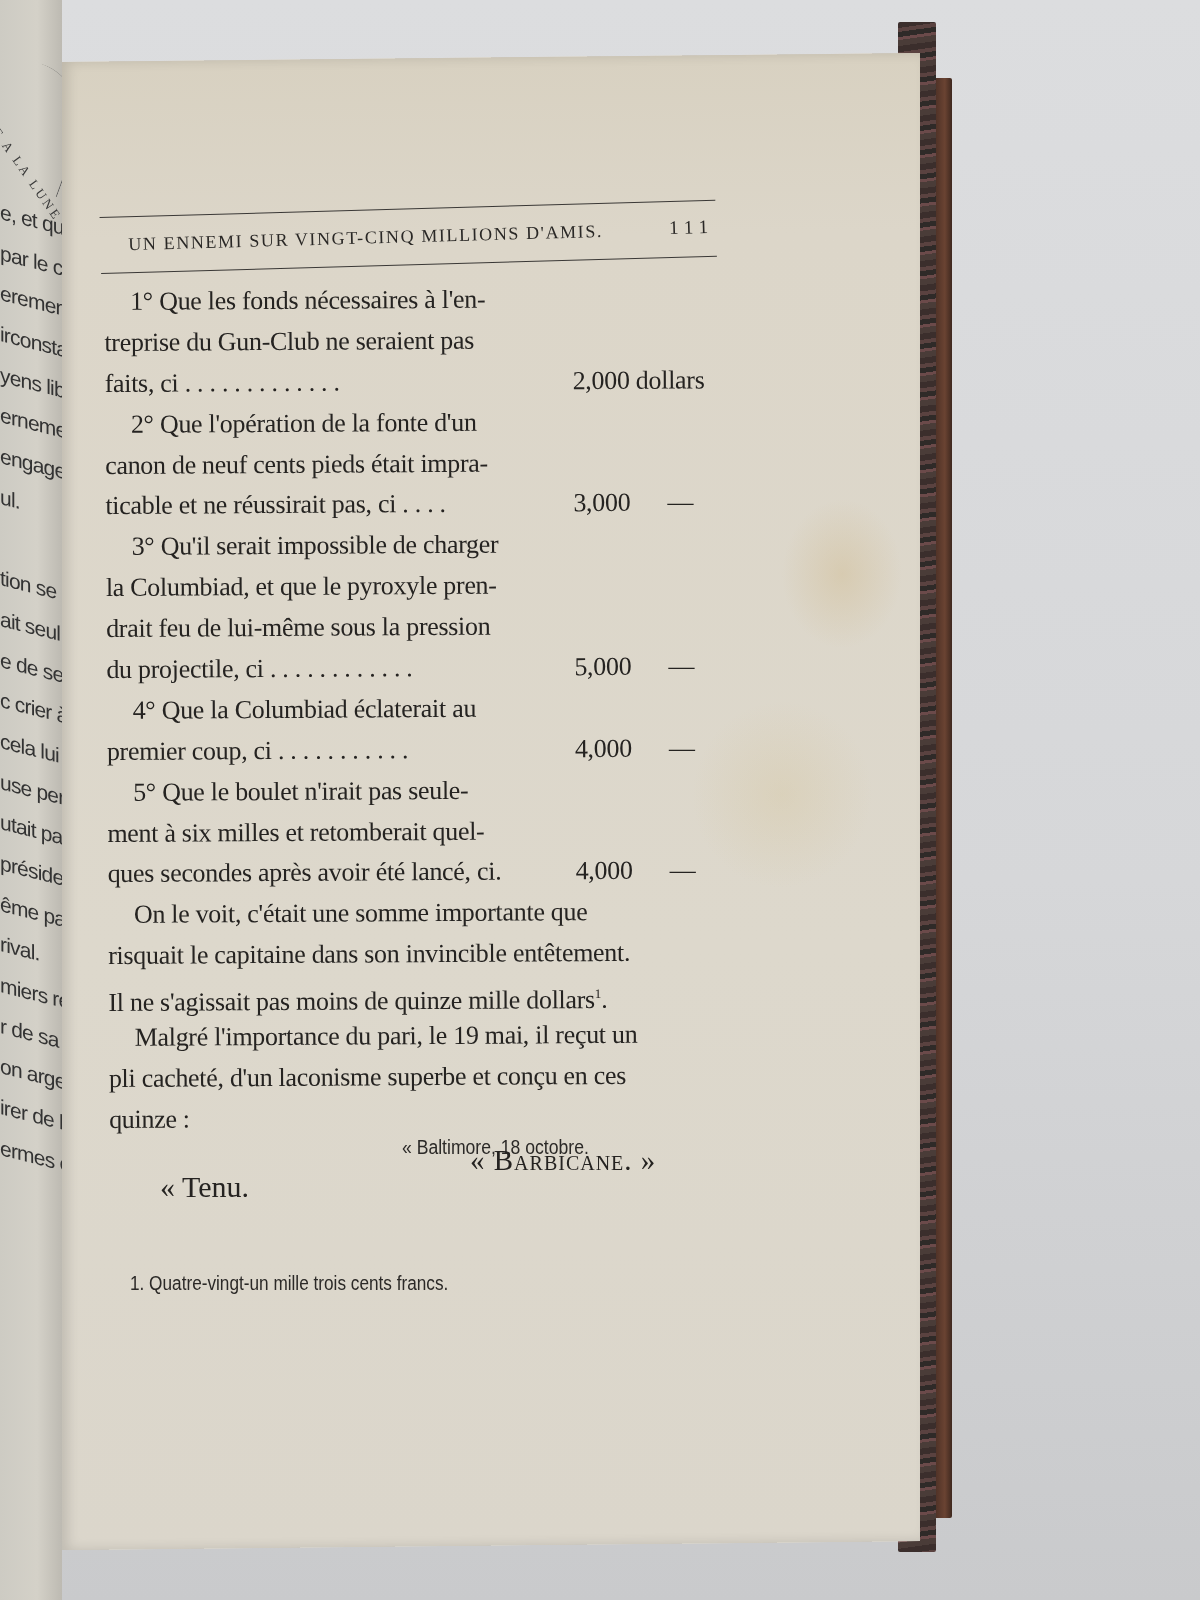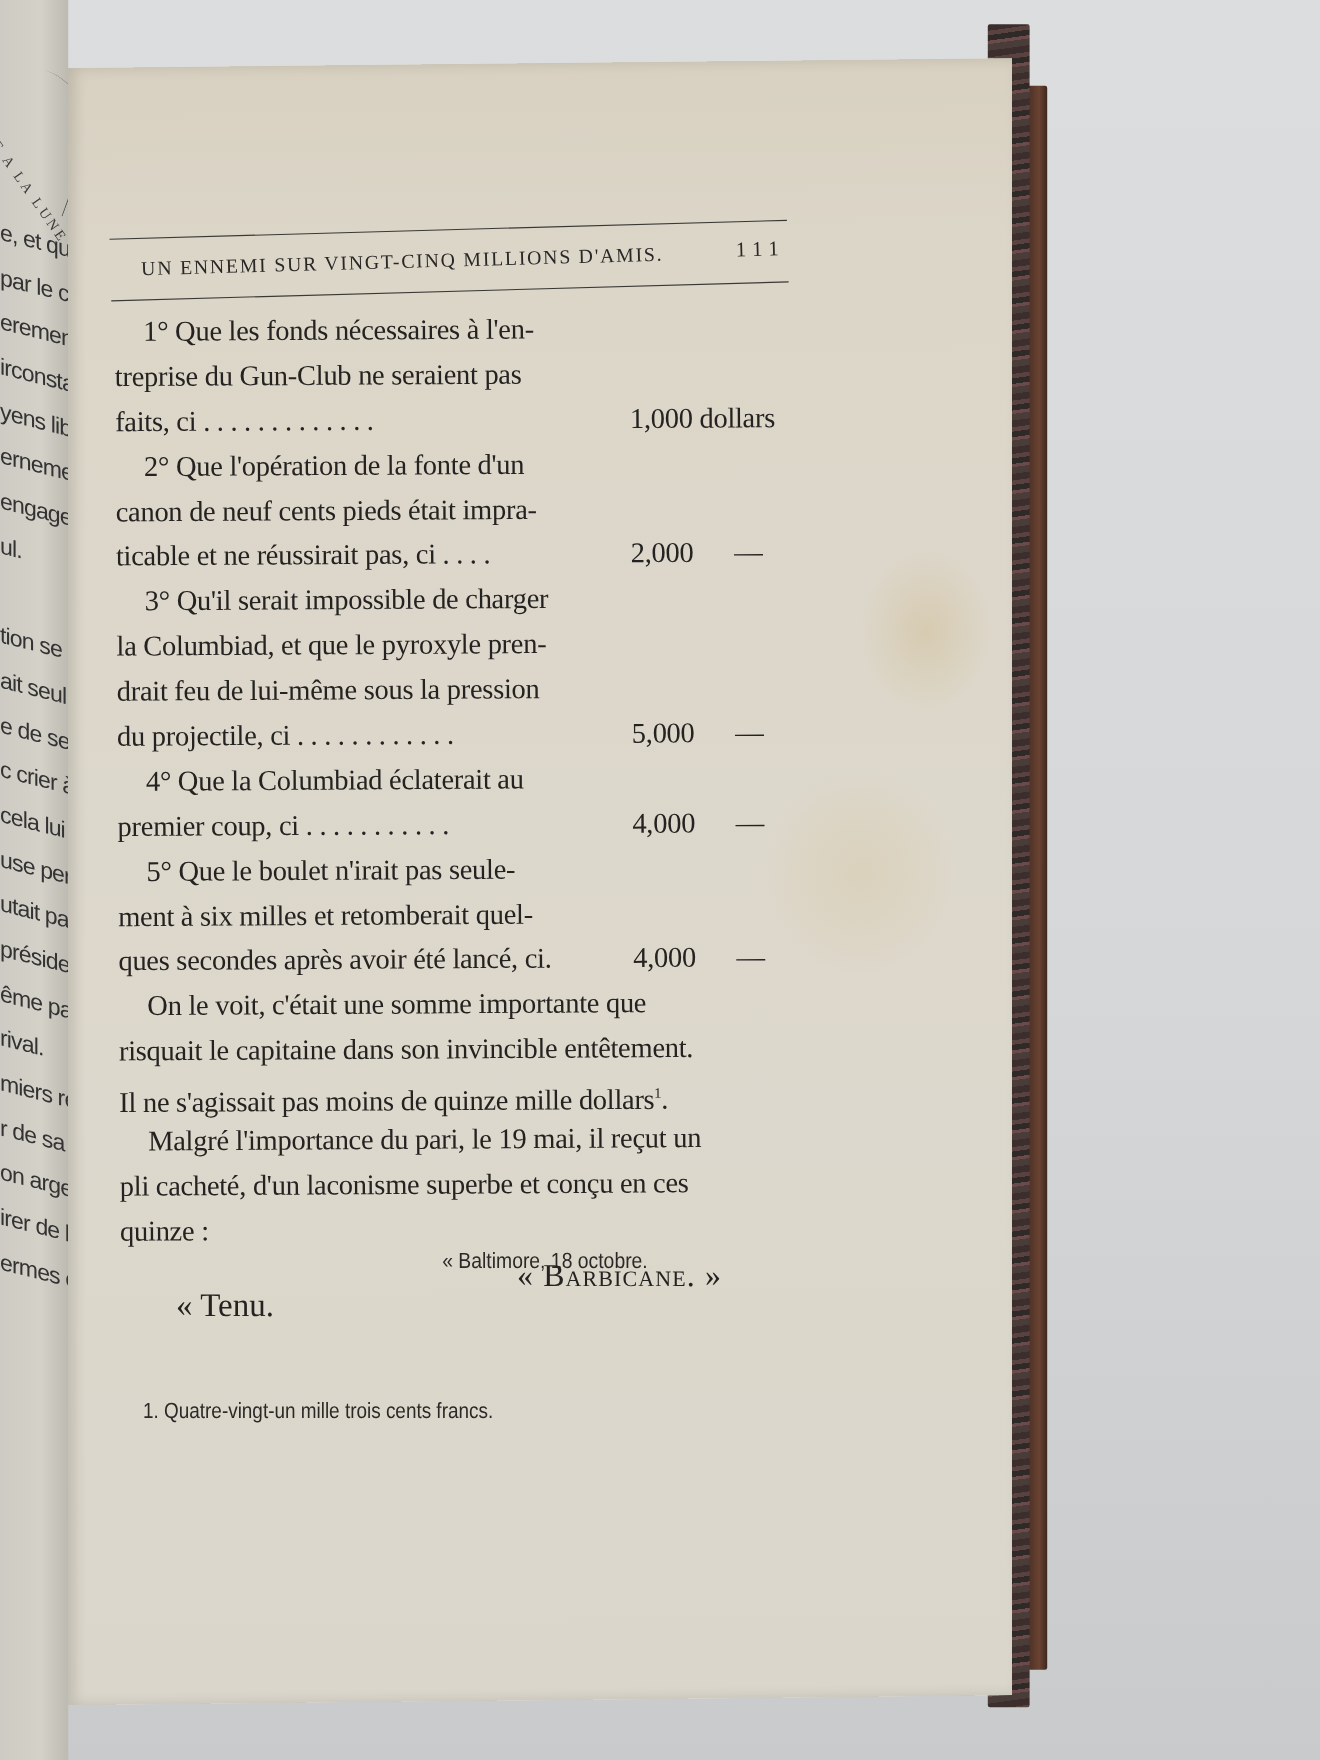--- a/index.html
+++ b/index.html
@@ -133,32 +133,32 @@
 <div class="body-block text">
 
   <div class="line">
     <span class="lt" style="padding-left:26px">1° Que les fonds nécessaires à l'en-</span>
   </div>
   <div class="line">
     <span class="lt">treprise du Gun-Club ne seraient pas</span>
   </div>
   <div class="line">
     <span class="lt">faits, ci . . . . . . . . . . . . .</span>
-    <span class="amount">1,000 dollars</span>
+    <span class="amount">2,000 dollars</span>
   </div>
 
   <div class="line">
     <span class="lt" style="padding-left:26px">2° Que l'opération de la fonte d'un</span>
   </div>
   <div class="line">
     <span class="lt">canon de neuf cents pieds était impra-</span>
   </div>
   <div class="line">
     <span class="lt">ticable et ne réussirait pas, ci . . . .</span>
-    <span class="amount">2,000</span>
+    <span class="amount">3,000</span>
     <span class="dash">—</span>
   </div>
 
   <div class="line">
     <span class="lt" style="padding-left:26px">3° Qu'il serait impossible de charger</span>
   </div>
   <div class="line">
     <span class="lt">la Columbiad, et que le pyroxyle pren-</span>
   </div>
   <div class="line">

